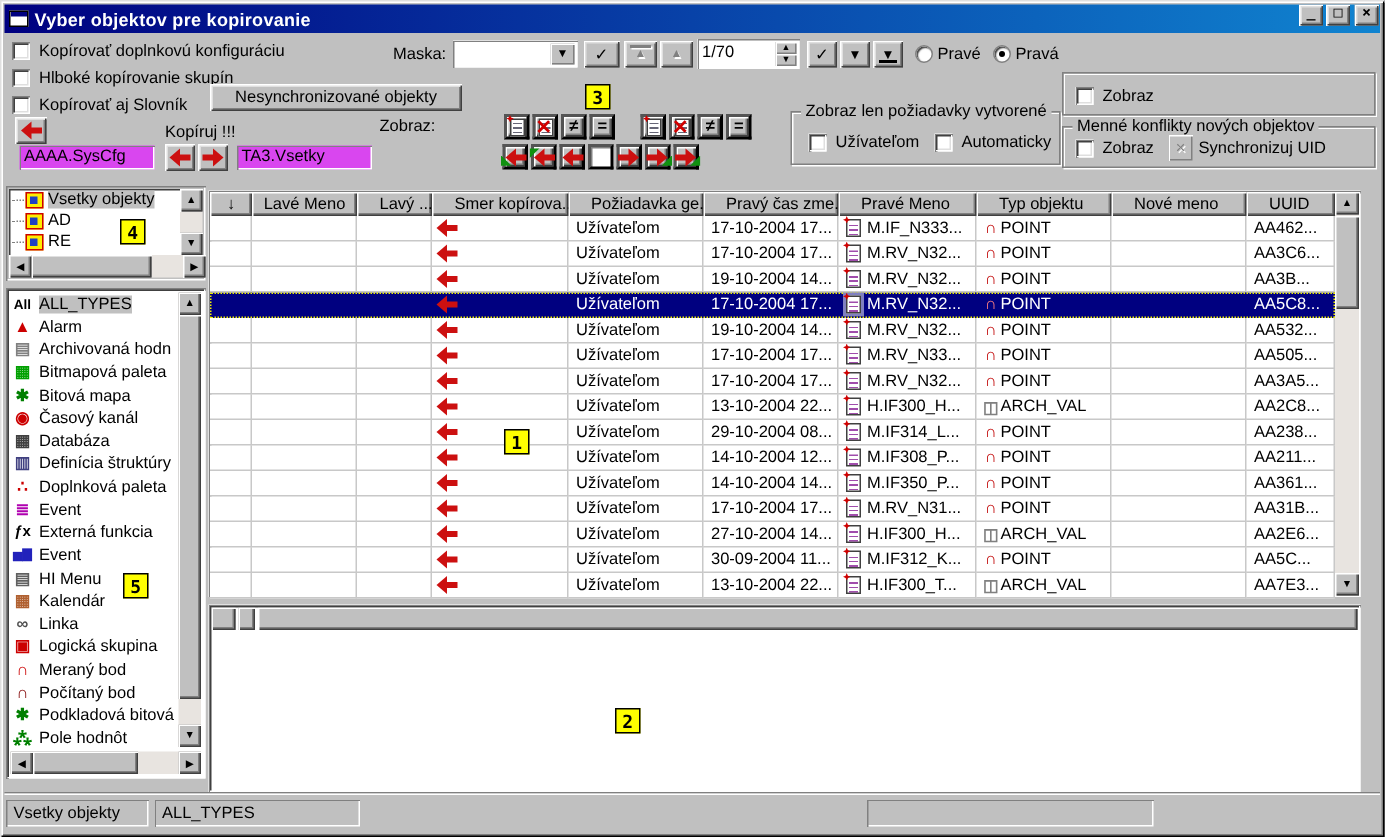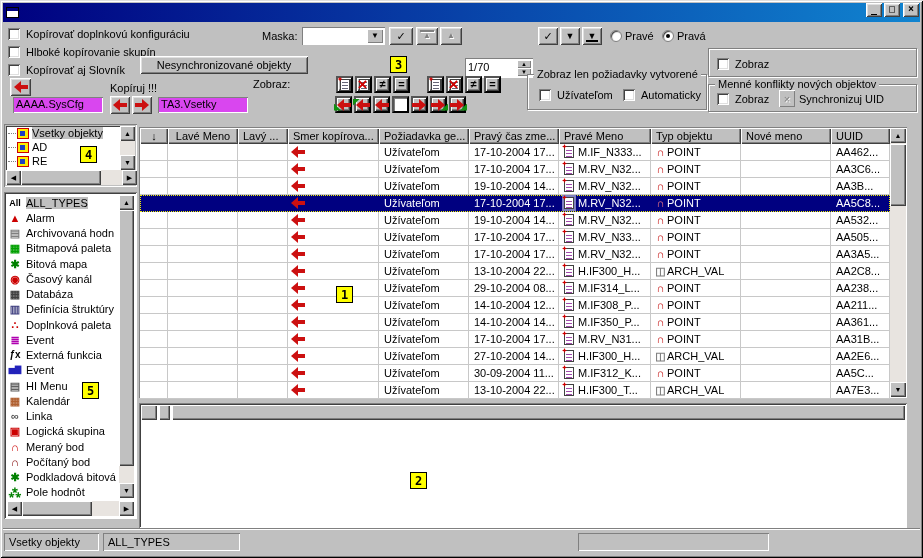--- a/index.html
+++ b/index.html
@@ -101,21 +101,21 @@
   #type-vscroll { position:absolute; right:3px; top:3px; width:15px; height:303px; background:#e8e4e0; }
   #type-hscroll { position:absolute; left:3px; bottom:3px; width:127px; height:15px; background:#e8e4e0; }
 
   
   #main-table { position:absolute; left:139px; top:127px; width:768px; height:271px; background:#fff;
                 box-shadow: inset 1px 1px 0 #808080, inset -1px -1px 0 #fff, inset 2px 2px 0 #404040; }
   .tgrid { display:grid; grid-template-columns:28px 70px 50px 91px 90px 90px 92px 90px 90px 59px; }
   #thead { position:absolute; left:1px; top:1px; height:16px; }
   .th { height:16px; background:#c0c0c0; box-shadow: inset 1px 1px 0 #fff, inset -1px -1px 0 #404040, inset -2px -2px 0 #808080;
         display:flex; align-items:center; justify-content:center; overflow:hidden; white-space:nowrap; font-size:11px; }
-  .th.left { justify-content:flex-start; padding-left:5px; }
+  .th.left { justify-content:flex-start; padding-left:15px; }
   #tbody { position:absolute; left:1px; top:17px; }
   .trow { height:17px; align-items:center; background:#fff; }
   .tc { height:17px; display:flex; align-items:center; overflow:hidden; white-space:nowrap;
         border-right:1px solid #c8c8c8; border-bottom:1px solid #c8c8c8; padding-left:5px; }
   .tc.icon-cell { padding-left:3px; }
   .trow.selected { background:#000080; color:#fff; outline:1px dotted #f0f000; outline-offset:-1px; }
   .trow.selected .tc { border-color:#000080; }
   .trow.selected .doc, .trow.selected .k-doc { box-shadow:0 0 0 2px #8080c0; }
   #table-vscroll { position:absolute; right:1px; top:1px; width:16px; height:269px; background:#e8e4e0; }
 
@@ -140,20 +140,21 @@
   .bar-top::before { content:""; position:absolute; left:4px; right:4px; top:3px; height:2px; background:#808080; box-shadow:1px 1px 0 #fff; }
   .bar-bottom::after { content:""; position:absolute; left:4px; right:4px; bottom:3px; height:2px; background:#000; }
 </style>
 </head>
 <body>
 
 <div id="win">
 
   <div id="titlebar">
     <div id="title-icon"></div>
+    <div id="title-text">Vyber objektov pre kopirovanie</div>
   </div>
   <div class="winbtn raised" id="btn-min"><span>_</span></div>
   <div class="winbtn raised" id="btn-max"><span>□</span></div>
   <div class="winbtn raised" id="btn-close"><span>×</span></div>
 
   <div class="cb" style="left:8px;top:28px;"></div>
   <div class="lbl" style="left:26px;top:28px;">Kopírovať doplnkovú konfiguráciu</div>
   <div class="cb" style="left:8px;top:46px;"></div>
   <div class="lbl" style="left:26px;top:46px;">Hlboké kopírovanie skupín</div>
   <div class="cb" style="left:8px;top:64px;"></div>
@@ -170,21 +171,21 @@
   </div>
   <div class="btn raised" style="left:389px;top:27px;width:24px;height:18px;">
       <span>✓</span>
     </div>
   <div class="btn raised bar-top" style="left:416px;top:27px;width:22px;height:18px;">
       <span class="disabled-glyph mini">▲</span>
     </div>
   <div class="btn raised" style="left:440px;top:27px;width:22px;height:18px;">
       <span class="disabled-glyph mini">▲</span>
     </div>
-  <div class="field wfield sunkenl" style="left:465px;top:26px;width:68px;height:20px;line-height:18px;margin-top:32px;">
+  <div class="field wfield sunkenl" style="left:465px;top:26px;width:68px;height:20px;line-height:18px;">
     <span>1/70</span>
     <span class="btn raised1 mini" style="right:2px;top:2px;width:14px;height:8px;font-size:6px;">▲</span>
     <span class="btn raised1 mini" style="right:2px;top:10px;width:14px;height:8px;font-size:6px;">▼</span>
   </div>
   <div class="btn raised" style="left:538px;top:27px;width:20px;height:18px;">
       <span>✓</span>
     </div>
   <div class="btn raised" style="left:560px;top:27px;width:20px;height:18px;">
       <span class="mini" style="font-size:9px;">▼</span>
     </div>

